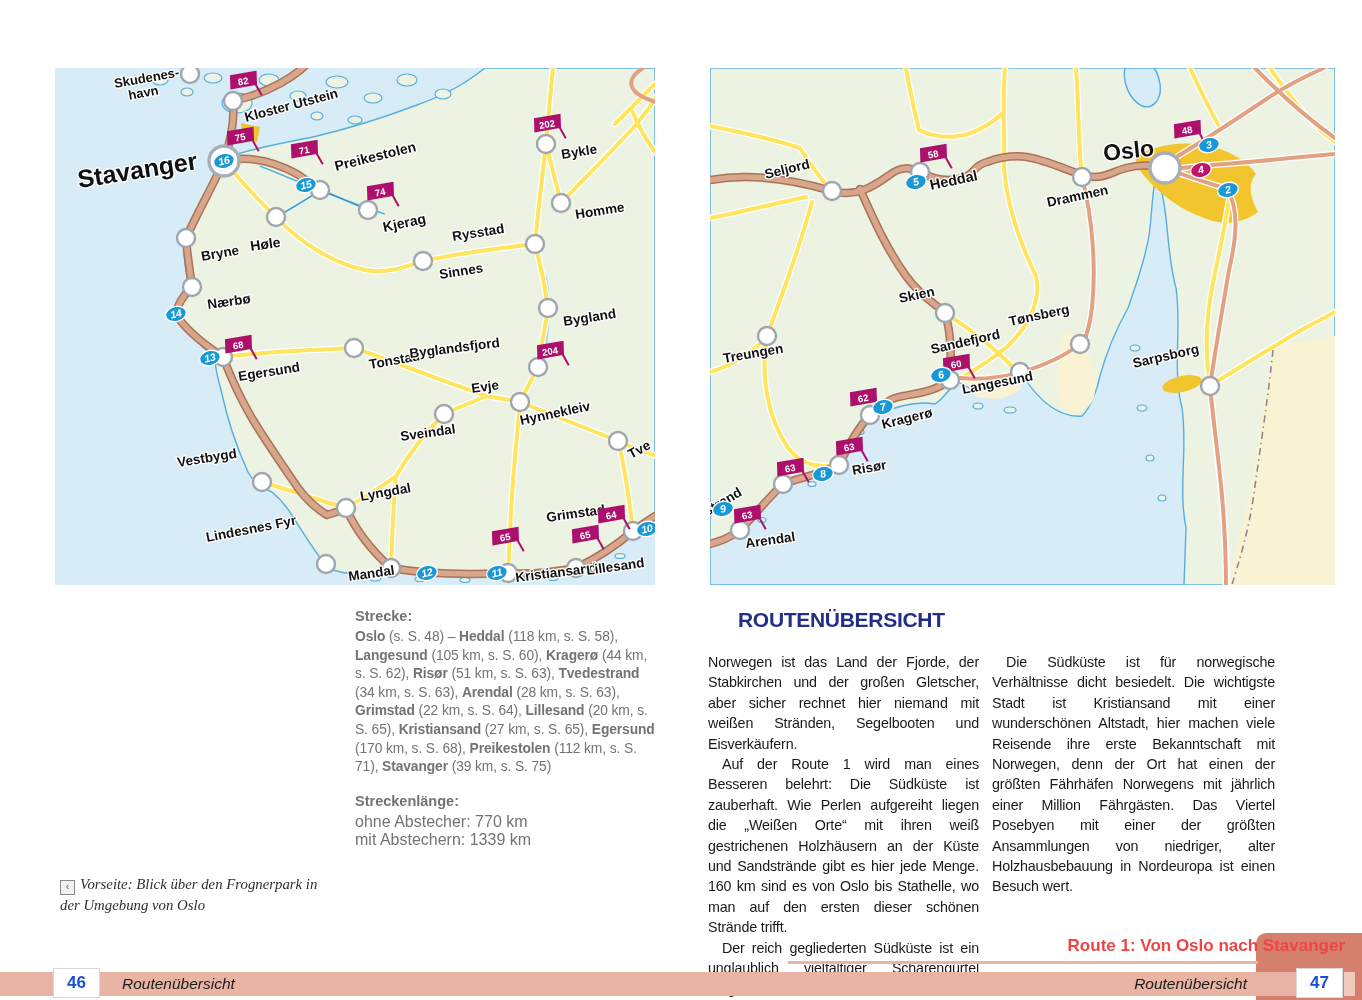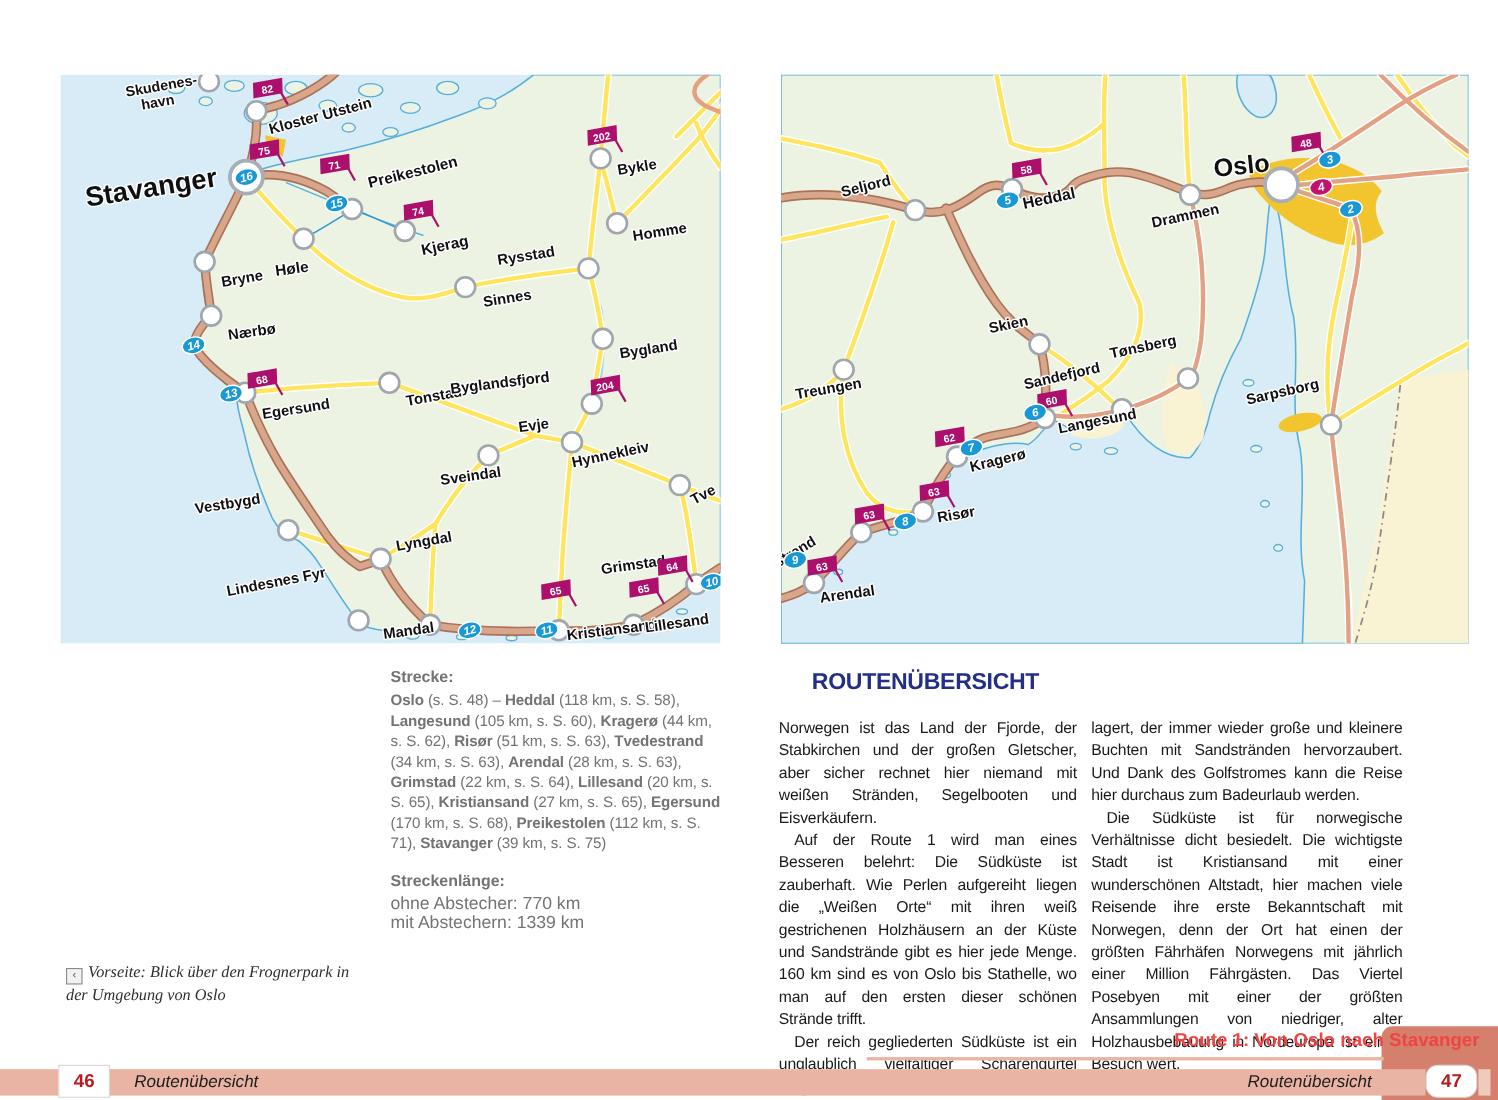--- a/index.html
+++ b/index.html
@@ -58,23 +58,23 @@
   .col p{margin:0;}
   .col p.ind{text-indent:14px;}
 
   
   .footer-band{position:absolute;left:0;top:972px;width:1296px;height:24px;background:#e9b4a3;}
   .page-tab{position:absolute;left:1256px;top:933px;width:106px;height:67px;background:#d5806d;
             border-radius:10px 0 0 0;}
   .band-wedge{position:absolute;left:1344px;top:972px;width:11px;height:24px;background:#f0cabb;}
   .pagenum-box{position:absolute;top:968px;width:47px;height:30px;background:#ffffff;
                border:1px solid #d8d8d8;box-sizing:border-box;text-align:center;
-               font-weight:bold;font-size:17px;line-height:28px;color:#b91c1c;}
+               font-weight:bold;font-size:17px;line-height:28px;color:#1d4ed8;}
   #box-46{left:53px;}
-  #box-47{left:1296px;border-radius:11px;}
+  #box-47{left:1296px;}
   .section-label{position:absolute;top:975px;font-style:italic;font-size:15.5px;color:#1c1c1c;}
   #sec-left{left:122px;}
   #sec-right{right:115px;}
   .route-heading{position:absolute;right:17px;top:936px;font-weight:bold;font-size:17px;color:#ef4444;}
   .route-underline{position:absolute;left:788px;top:961px;width:470px;height:3px;background:#e9b4a3;}
 </style>
 </head>
 <body>
 
 <div class="sheet">
@@ -459,21 +459,20 @@
   </div>
 
   <h1 class="ro-head">ROUTENÜBERSICHT</h1>
   <div class="cols">
     <div class="col c1" id="col1">
         <p>Norwegen ist das Land der Fjorde, der Stabkirchen und der großen Gletscher, aber sicher rechnet hier niemand mit weißen Stränden, Segelbooten und Eisverkäufern.</p>
         <p class="ind">Auf der Route 1 wird man eines Besseren belehrt: Die Südküste ist zauberhaft. Wie Perlen aufgereiht liegen die „Weißen Orte“ mit ihren weiß gestrichenen Holzhäusern an der Küste und Sandstrände gibt es hier jede Menge. 160 km sind es von Oslo bis Stathelle, wo man auf den ersten dieser schönen Strände trifft.</p>
         <p class="ind">Der reich gegliederten Südküste ist ein unglaublich vielfältiger Schärengürtel vorge-</p>
       </div>
     <div class="col c2" id="col2">
-        <p>lagert, der immer wieder große und kleinere Buchten mit Sandstränden hervorzaubert. Und Dank des Golfstromes kann die Reise hier durchaus zum Badeurlaub werden.</p>
         <p class="ind">Die Südküste ist für norwegische Verhältnisse dicht besiedelt. Die wichtigste Stadt ist Kristiansand mit einer wunderschönen Altstadt, hier machen viele Reisende ihre erste Bekanntschaft mit Norwegen, denn der Ort hat einen der größten Fährhäfen Norwegens mit jährlich einer Million Fährgästen. Das Viertel Posebyen mit einer der größten Ansammlungen von niedriger, alter Holzhausbebauung in Nordeuropa ist einen Besuch wert.</p>
       </div>
   </div>
 
   <div class="page-tab"></div>
   <div class="footer-band"></div>
   <div class="band-wedge"></div>
   <div class="route-underline"></div>
   <div class="route-heading">Route 1: Von Oslo nach Stavanger</div>
   <div class="pagenum-box" id="box-46">46</div>

